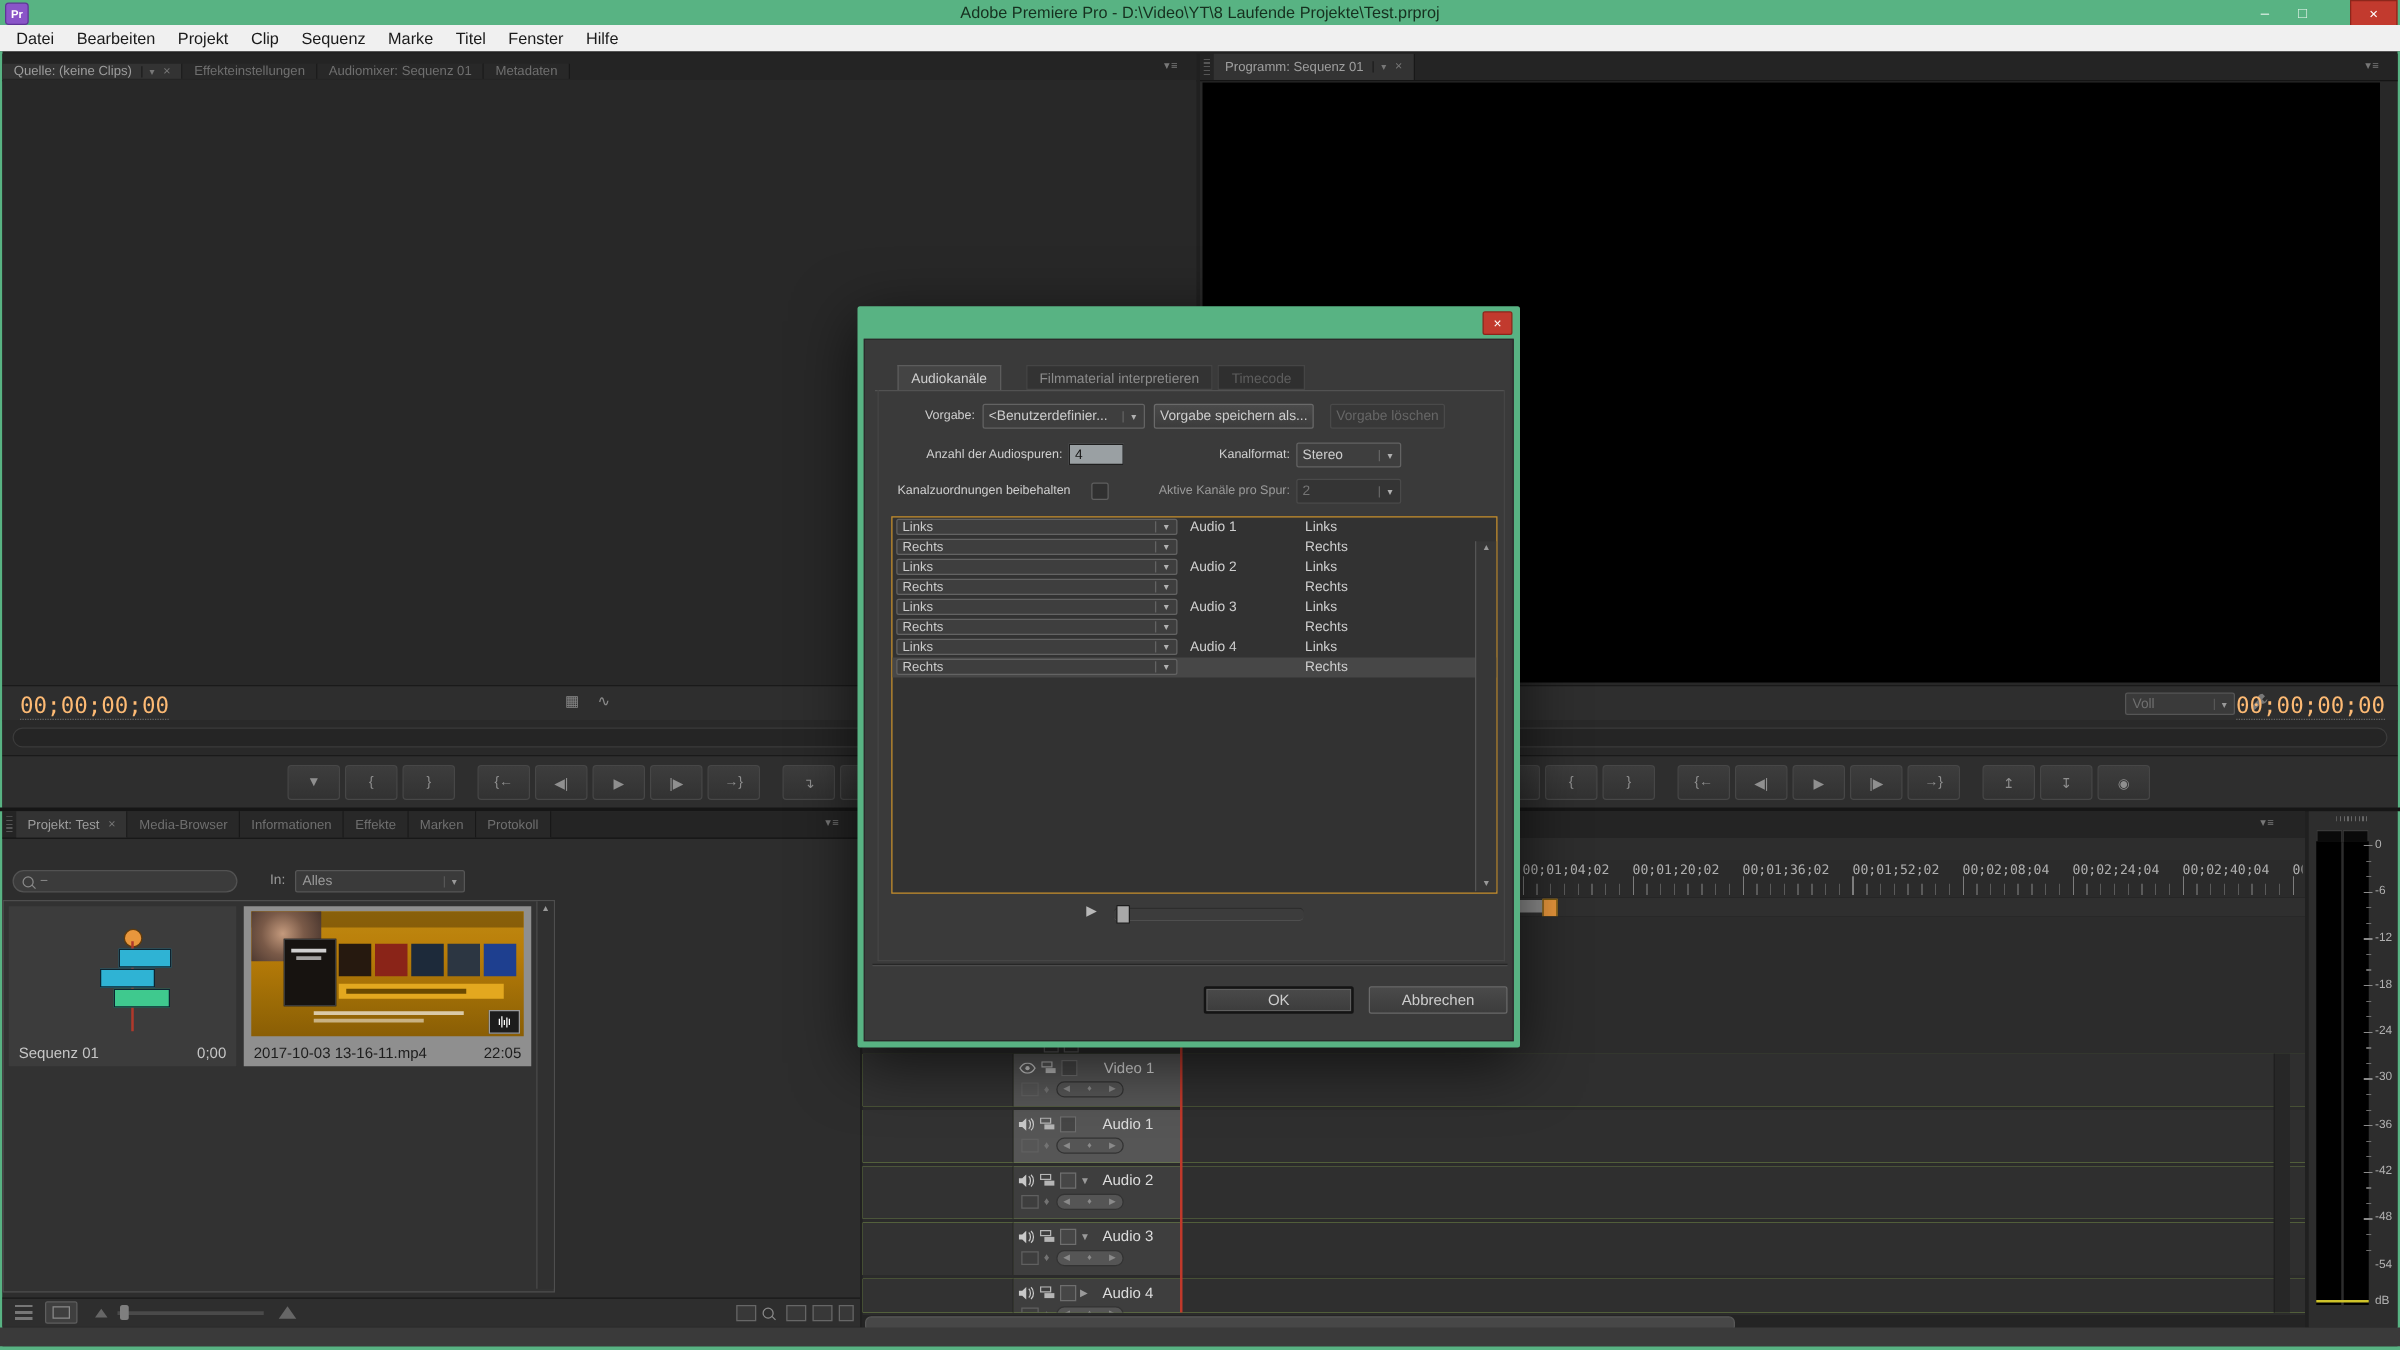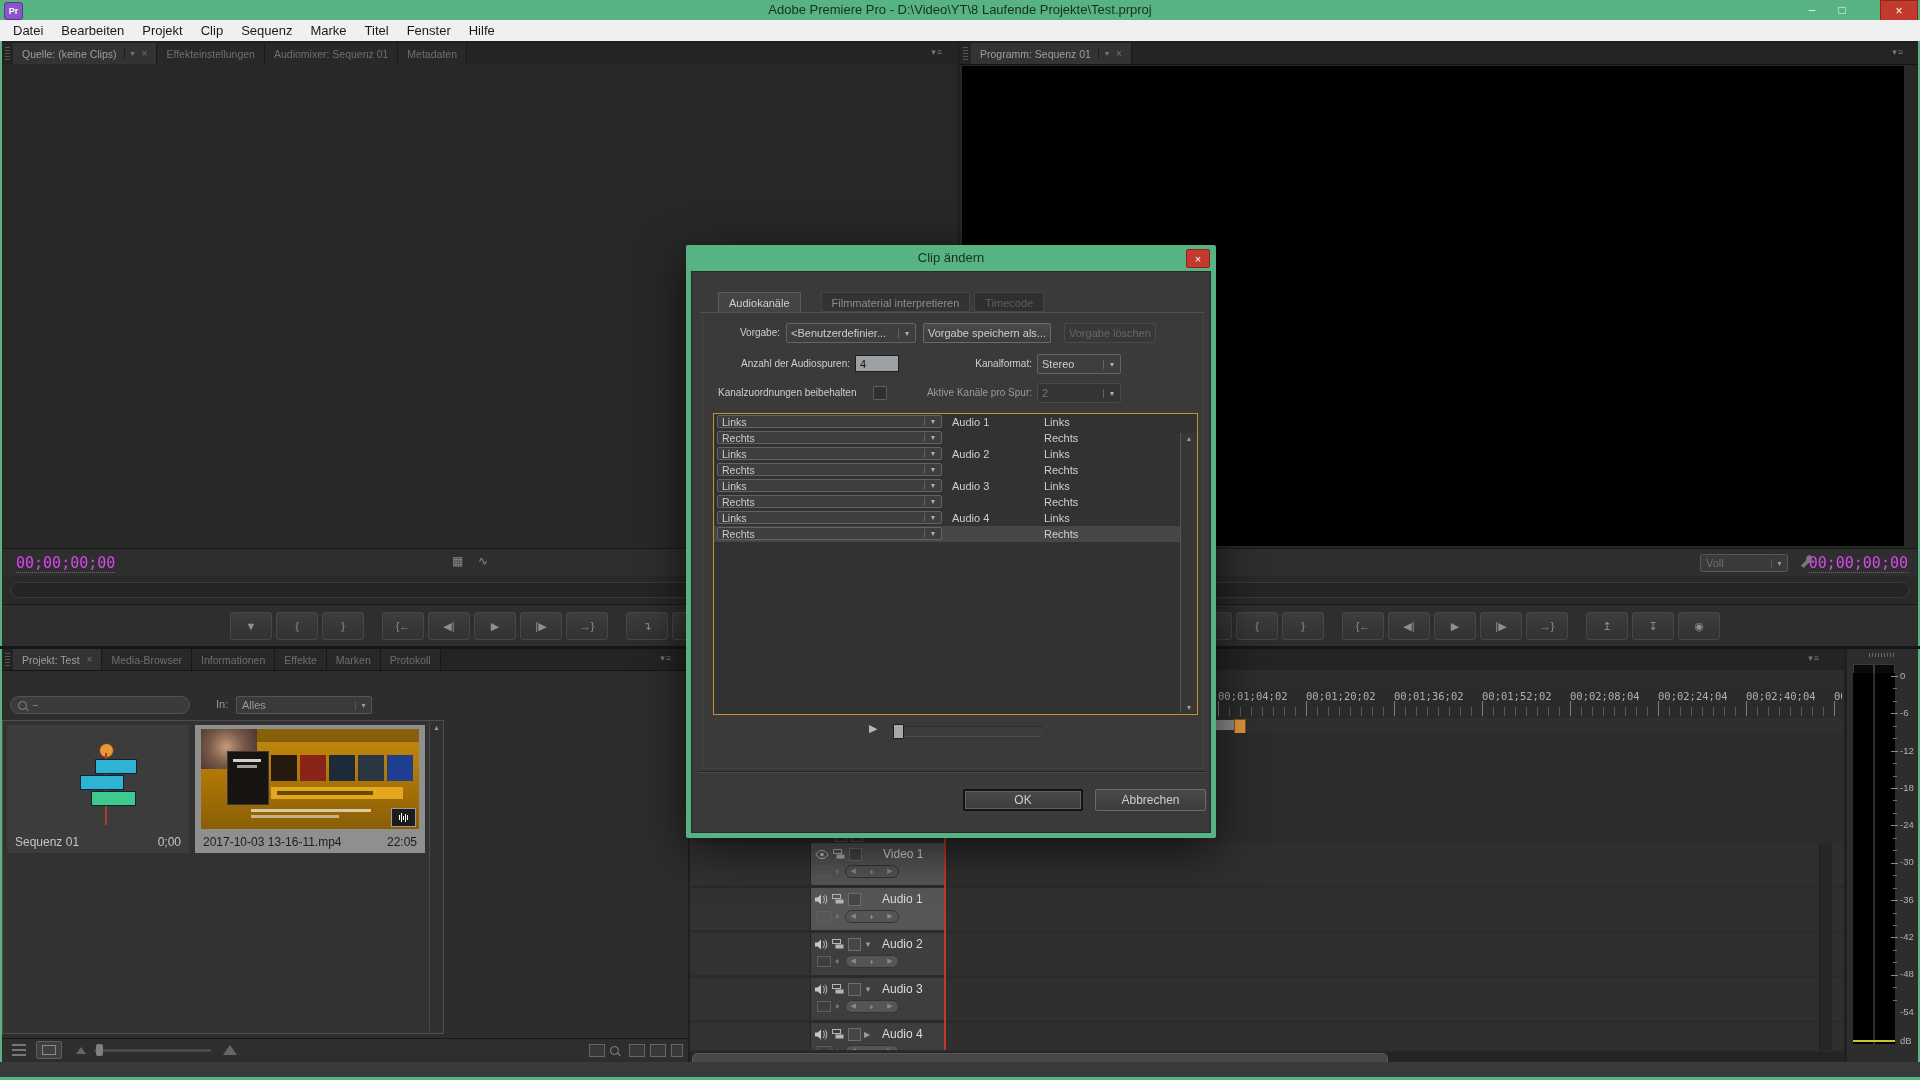--- a/index.html
+++ b/index.html
@@ -23,21 +23,21 @@
   .tabbar{background:#242424;border-bottom:1px solid #141414;display:flex;align-items:stretch;}
   .grip{width:5px;margin:4px 3px;background:repeating-linear-gradient(180deg,#565656 0 1px,transparent 1px 3px);}
   .ptab{display:flex;align-items:center;padding:0 9px;font-size:10.5px;color:#6f6f6f;background:#282828;border-right:1px solid #181818;white-space:nowrap;}
   .ptab.active{background:#333;color:#9e9e9e;}
   .ptab .tab-arr,.ptab .tab-x{display:none;margin-left:7px;font-size:8px;color:#777;}
   .ptab.has-arrow .tab-arr{display:inline;border-left:1px solid #1c1c1c;padding-left:6px;}
   .ptab.has-close .tab-x{display:inline;font-size:10px;}
   .pmenu{position:absolute;top:4px;font-size:9px;color:#777;letter-spacing:1px;}
   .panelbg{background:#282828;}
   .tcbar{background:#2e2e2e;border-top:1px solid #1a1a1a;}
-  .tc{color:#d946ef;font-size:15px;border-bottom:1px dotted #666;text-align:center;}
+  .tc{color:#fdba74;font-size:18px;border-bottom:1px dotted #666;text-align:center;}
   .scrubtrack{background:#252525;border:1px solid #3b3b3b;border-radius:8px;}
   .transport{display:flex;align-items:center;}
   .tbtn{width:40px;height:26px;margin-right:4px;background:linear-gradient(#3d3d3d,#323232);border:1px solid #474747;border-radius:3px;
         display:flex;align-items:center;justify-content:center;color:#8f8f8f;font-size:11px;flex:none;}
   .tbtn.gap{margin-left:14px;}
 
   
   .searchbox{background:#3b3b3b;border:1px solid #525252;border-radius:9px;display:flex;align-items:center;padding:0 7px;box-sizing:border-box;color:#8a8a8a;font-size:11px;}
   .mag{width:7px;height:7px;border:1px solid #8a8a8a;border-radius:50%;position:relative;margin-right:5px;flex:none;}
   .mag::after{content:"";position:absolute;left:6px;top:7px;width:4px;height:1px;background:#8a8a8a;transform:rotate(45deg);}
@@ -127,21 +127,21 @@
       <span class="mitem">Titel</span>
       <span class="mitem">Fenster</span>
       <span class="mitem">Hilfe</span>
     </div>
 
   <div class="a edge" style="left:0;top:41px;width:2px;height:1039px;"></div>
   <div class="a edge" style="right:0;top:41px;width:2px;height:1039px;"></div>
   <div class="a edge" style="left:0;top:1077px;width:1920px;height:3px;"></div>
 
   <div class="a panelbg" style="left:2px;top:43px;width:955px;height:603px;">
-    <div class="a tabbar" style="left:0;top:0;width:955px;height:21px;">
+    <div class="a tabbar" style="left:0;top:0;width:955px;height:21px;flex-direction:column;">
       <div class="grip"></div>
       <div style="display:flex;">
 
           <div class="ptab active has-arrow has-close">
             <span>Quelle: (keine Clips)</span>
             <span class="tab-arr">▾</span>
             <span class="tab-x">×</span>
           </div>
 
           <div class="ptab">
@@ -655,21 +655,20 @@
         <div class="mlabel">-42</div>
         <div class="mlabel">-48</div>
         <div class="mlabel">-54</div>
       </div>
     <div class="a mlabel" style="left:53px;top:387px;">dB</div>
   </div>
 
   <div class="a" style="left:0;top:1062px;width:1920px;height:15px;background:#3a3a3a;"></div>
 
   <div class="a dialog">
-    <div class="a dlg-title">Clip ändern</div>
     <div class="a dlg-close">×</div>
     <div class="dlg-body">
 
       <div class="a" style="left:8px;top:19px;width:504px;height:21px;border-bottom:1px solid #525252;"></div>
       <div class="a" style="left:26px;top:20px;display:flex;">
 
           <div class="dtab active" style="position:relative;margin-right:20px;"><span>Audiokanäle</span></div>
 
           <div class="dtab" style="position:relative;margin-right:4px;"><span>Filmmaterial interpretieren</span></div>
 

